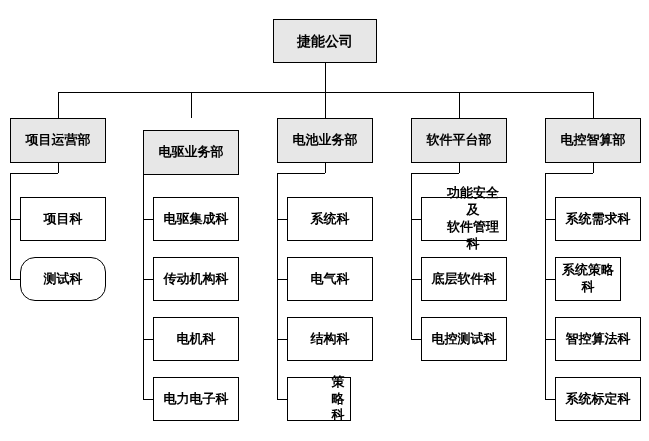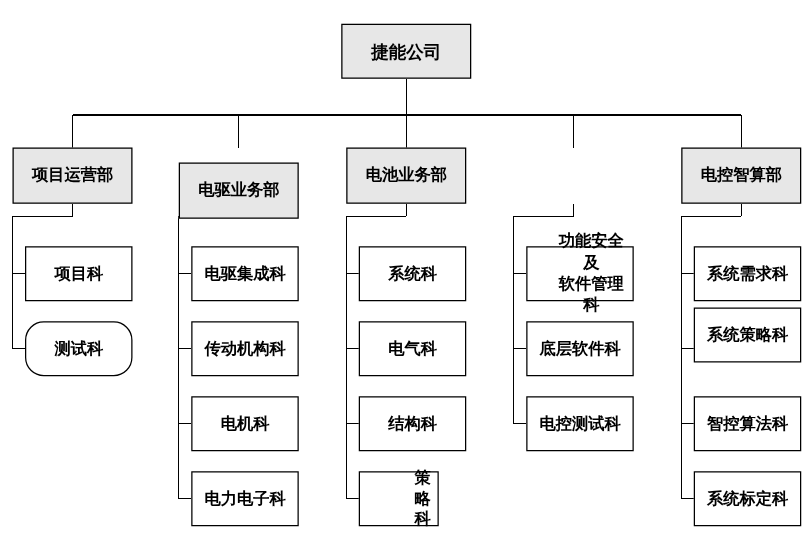--- a/index.html
+++ b/index.html
@@ -85,22 +85,23 @@
     <div class="node branch" style="left: 143px; top: 130px; width: 96px; height: 45px;">电驱业务部</div>
     <div class="node leaf" style="left: 153px; top: 197px; width: 86px; height: 44px; text-align: right;">电驱集成科</div>
     <div class="node leaf" style="left: 153px; top: 257px; width: 86px; height: 44px;">传动机构科</div>
     <div class="node leaf" style="left: 153px; top: 317px; width: 86px; height: 44px;">电机科</div>
     <div class="node leaf" style="left: 153px; top: 377px; width: 86px; height: 44px;">电力电子科</div>
     <div class="node branch" style="left: 277px; top: 118px; width: 96px; height: 45px;">电池业务部</div>
     <div class="node leaf" style="left: 287px; top: 197px; width: 86px; height: 44px;">系统科</div>
     <div class="node leaf" style="left: 287px; top: 257px; width: 86px; height: 44px;">电气科</div>
     <div class="node leaf" style="left: 287px; top: 317px; width: 86px; height: 44px;">结构科</div>
     <div class="node leaf" style="left: 287px; top: 377px; width: 64px; height: 44px; padding-left: 40px;">策略科</div>
+    <div class="node branch" style="left: 411px; top: 118px; width: 96px; height: 45px;">软件平台部</div>
     <div class="node leaf" style="left: 421px; top: 197px; width: 86px; height: 44px; padding-left: 20px;">功能安全及
 软件管理科</div>
     <div class="node leaf" style="left: 421px; top: 257px; width: 86px; height: 44px;">底层软件科</div>
     <div class="node leaf" style="left: 421px; top: 317px; width: 86px; height: 44px;">电控测试科</div>
     <div class="node branch" style="left: 545px; top: 118px; width: 96px; height: 45px;">电控智算部</div>
     <div class="node leaf" style="left: 555px; top: 197px; width: 86px; height: 44px;">系统需求科</div>
-    <div class="node leaf" style="left: 555px; top: 246px; width: 86px; height: 44px;">系统策略科</div>
+    <div class="node leaf" style="left: 555px; top: 257px; width: 66px; height: 44px;">系统策略科</div>
     <div class="node leaf" style="left: 555px; top: 317px; width: 86px; height: 44px;">智控算法科</div>
     <div class="node leaf" style="left: 555px; top: 377px; width: 86px; height: 44px;">系统标定科</div>
   </div>
 
 </body></html>

